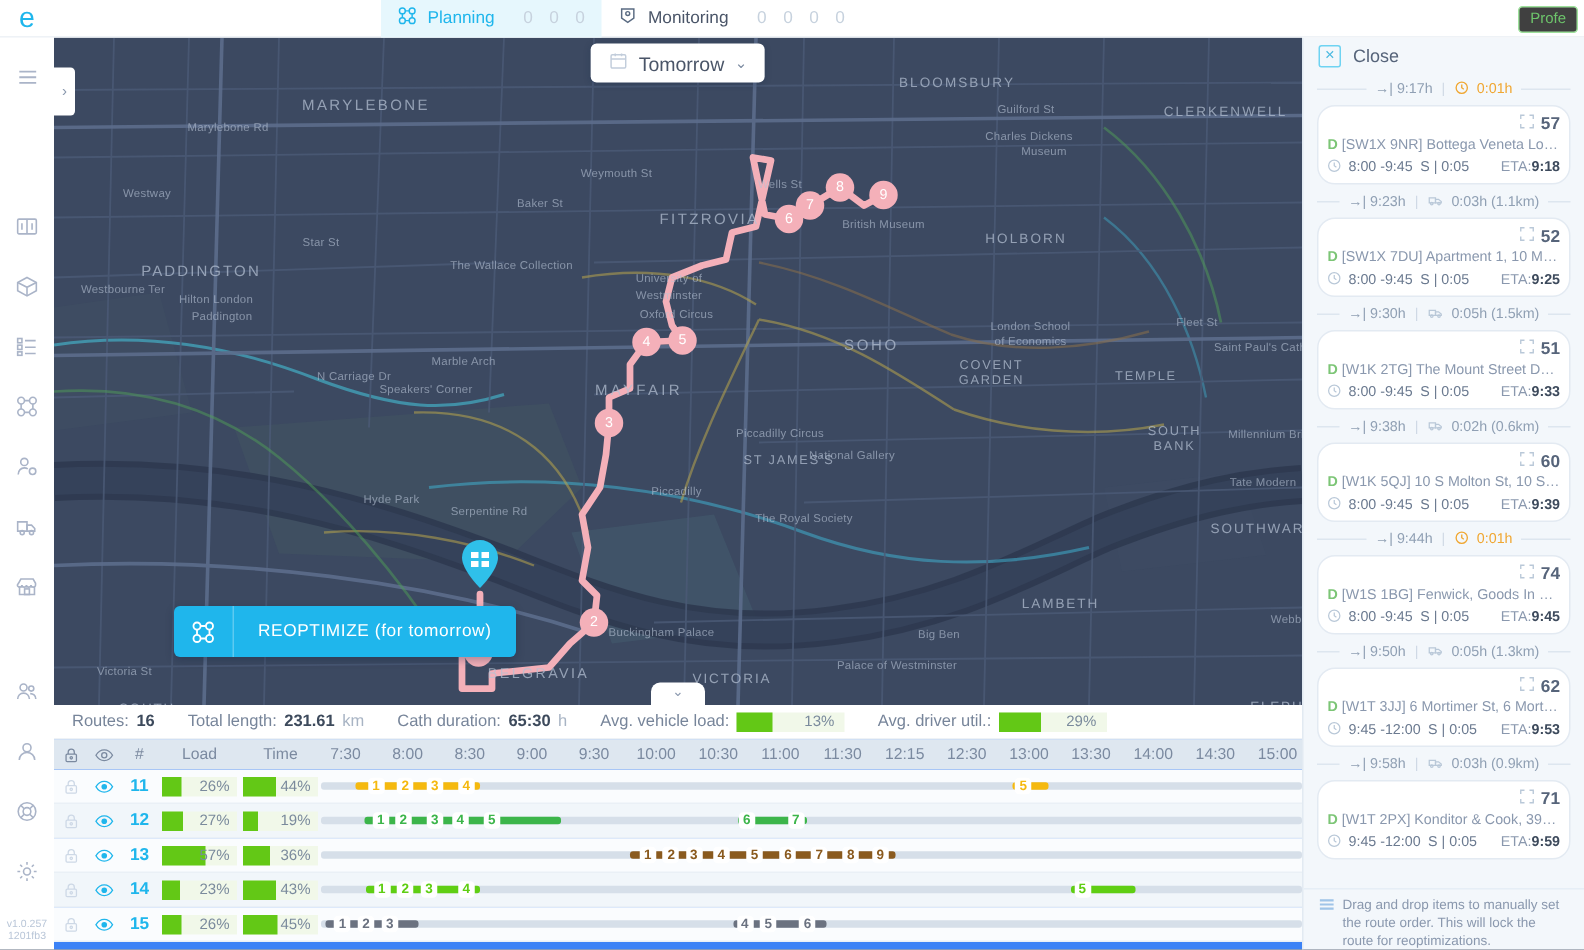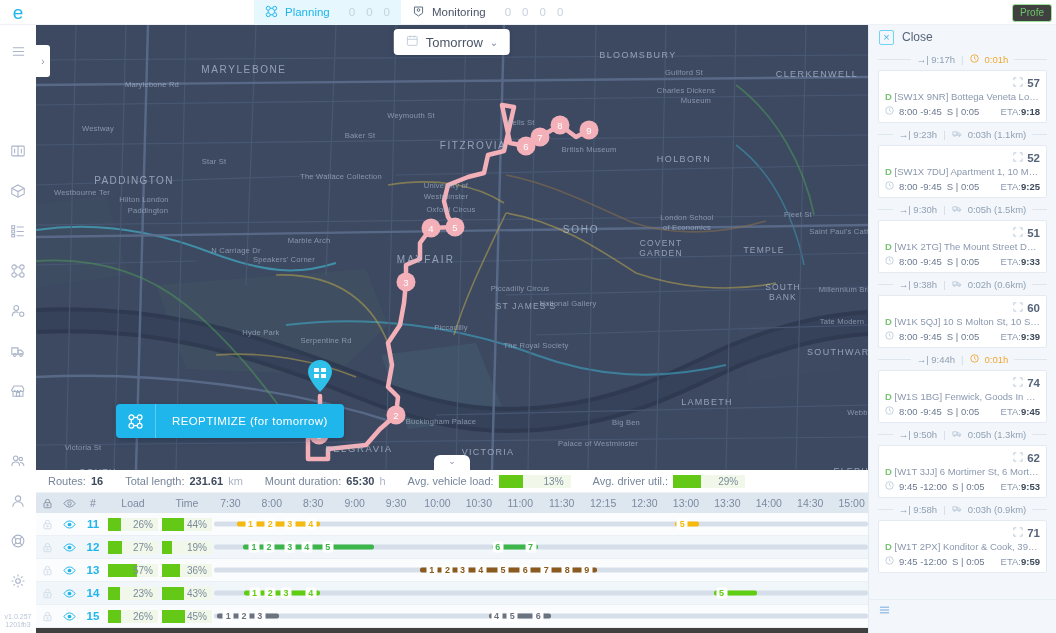--- a/index.html
+++ b/index.html
@@ -90,21 +90,21 @@
   .reopt-txt { padding: 0 16px; font-size: 11.5px; letter-spacing: .4px; font-weight: 400; }
   .map-collapse {
     position: absolute; left: 50%; transform: translateX(-50%); bottom: 0;
     width: 36px; height: 15px; background: #fff; z-index: 6; cursor: pointer;
     border-radius: 6px 6px 0 0; display: flex; align-items: flex-start; justify-content: center;
     color: #8a98ae; font-size: 9px; padding-top: 1px;
   }
   .map-label { fill: #b6c2d4; font-family: "Liberation Sans", sans-serif; }
 
   
-  .sched { flex: 0 0 163px; background: #404040; display: flex; flex-direction: column; overflow: hidden; }
+  .sched { flex: 0 0 163px; background: #3b82f6; display: flex; flex-direction: column; overflow: hidden; }
   .sched-summary {
     height: 23px; display: flex; align-items: center; gap: 0; padding-left: 12px;
     font-size: 11px; color: #6b7a90; border-bottom: 1px solid #eef2f6; background: #fff;
   }
   .sum-item { display: flex; align-items: center; gap: 5px; margin-right: 22px; white-space: nowrap; }
   .sum-lbl { color: #77859a; }
   .sum-val { color: #3d4a5c; font-weight: bold; }
   .sum-unit { color: #a8b4c4; }
   .meter { width: 72px; height: 13px; background: #f1f8e9; position: relative; display: flex; align-items: center; }
   .meter-fill { height: 13px; background: #63c816; }
@@ -159,21 +159,21 @@
     font-size: 9.5px; color: #90a0b4; height: 21px; position: relative;
   }
   .leg::before, .leg::after {
     content: ""; flex: 1; height: 1px; background: #dde6ef;
   }
   .leg-inner { display: flex; align-items: center; gap: 6px; white-space: nowrap; }
   .leg-sep { color: #cfd9e5; }
   .leg-warn { color: #f0a732; }
   .leg-ico { font-size: 9px; }
   .card {
-    background: #fff; border: 1px solid #e3eaf2; border-radius: 2px;
+    background: #fff; border: 1px solid #e3eaf2; border-radius: 12px;
     padding: 4px 6px 5px 6px; margin-bottom: 1px;
   }
   .card-top { display: flex; justify-content: flex-end; align-items: center; gap: 4px; height: 15px; }
   .card-ico { color: #b9c8d8; font-size: 10px; }
   .card-id { font-size: 11.5px; color: #56647a; font-weight: bold; }
   .card-addr {
     font-size: 9.5px; color: #8a98ae; white-space: nowrap; overflow: hidden;
     text-overflow: ellipsis; line-height: 14px;
   }
   .card-addr .dflag { color: #7cc576; font-weight: bold; }
@@ -533,21 +533,21 @@
           <div class="sum-item">
             <span class="sum-lbl">Routes:</span>
             <span class="sum-val">16</span>
           </div>
           <div class="sum-item">
             <span class="sum-lbl">Total length:</span>
             <span class="sum-val">231.61</span>
             <span class="sum-unit">km</span>
           </div>
           <div class="sum-item">
-            <span class="sum-lbl">Mount duration:</span>
+            <span class="sum-lbl">Cath duration:</span>
             <span class="sum-val">65:30</span>
             <span class="sum-unit">h</span>
           </div>
           <div class="sum-item">
             <span class="sum-lbl">Avg. vehicle load:</span>
             <span class="meter">
               <span class="meter-fill" id="meter-fill-0" style="width: 24px;"></span>
               <span class="meter-txt">13%</span>
             </span>
           </div>
@@ -1017,17 +1017,18 @@
               <span class="card-eta">ETA:<b>9:59</b></span>
             </div>
           </div>
         </div>
       <div class="panel-foot">
         <span class="drag-ico">
           <svg width="11" height="10" viewBox="0 0 12 10" stroke="#9fc4e8" stroke-width="1.6">
               <path d="M1 2h10M1 5h10M1 8h10"></path>
             </svg>
         </span>
+        <span>Drag and drop items to manually set the route order. This will lock the route for reoptimizations.</span>
       </div>
     </div>
 
   </div>
 </div>
 
 </body></html>

